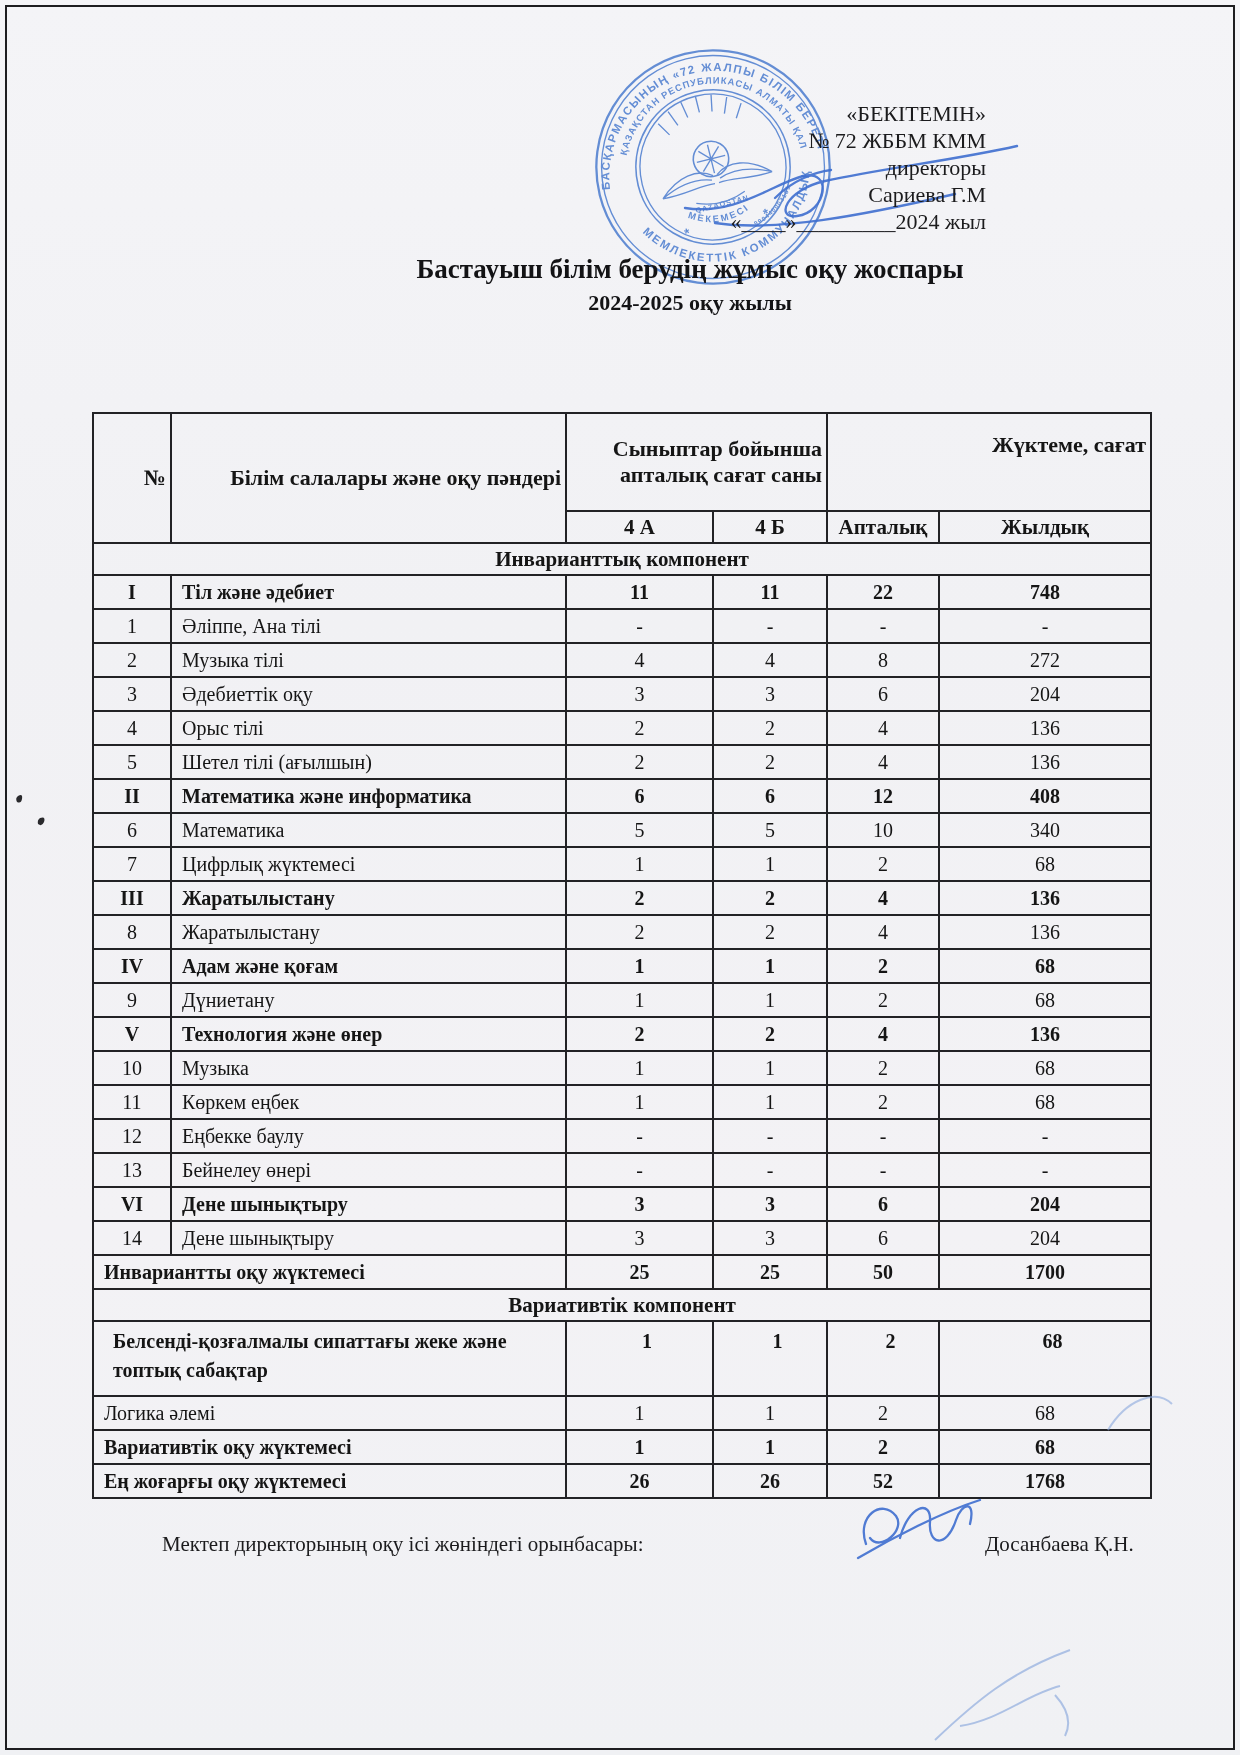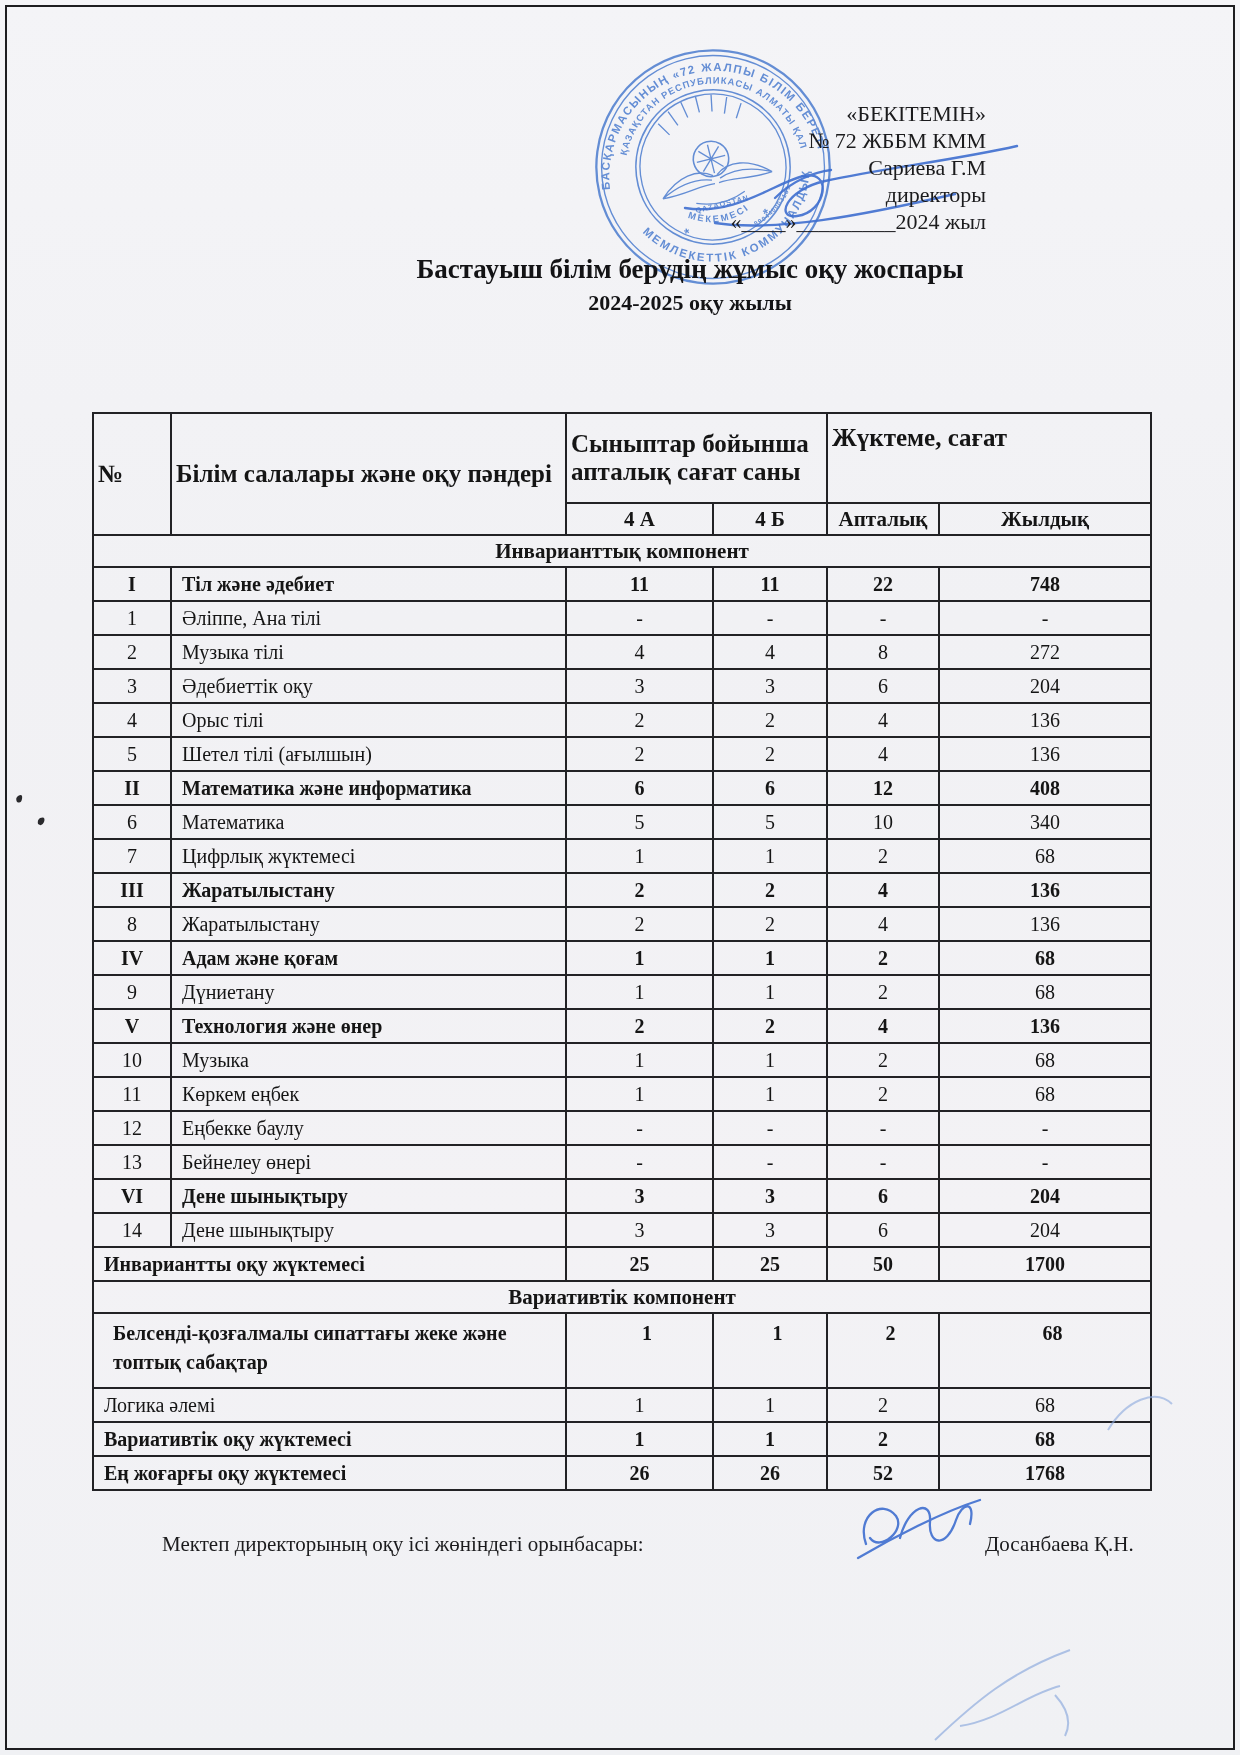--- a/index.html
+++ b/index.html
@@ -44,23 +44,23 @@
   .ministry .appendix{font-weight:bold;font-size:21px;}
   
   .curriculum{
     position:absolute;left:92px;top:412px;width:1058px;
     border-collapse:collapse;table-layout:fixed;
     font-size:20px;color:#151515;
   }
   .curriculum th,.curriculum td{
     border:2px solid #222225;padding:0 4px;overflow:hidden;
   }
-  .curriculum thead tr.r1 th{height:78px;font-size:25px;font-weight:bold;text-align:left;}
+  .curriculum thead tr.r1 th{height:78px;font-size:22px;font-weight:bold;text-align:right;}
   .curriculum thead tr.r2 th{height:30px;font-size:21px;font-weight:bold;text-align:center;}
-  .curriculum th.valign-top{vertical-align:top;padding-top:10px;margin-top:40px;}
+  .curriculum th.valign-top{vertical-align:top;padding-top:18px;margin-top:40px;}
   .curriculum td{height:32px;}
   .curriculum td.section-cell{text-align:center;font-weight:bold;font-size:21px;height:30px;margin-top:24px;}
   .curriculum td.num-cell{text-align:center;}
   .curriculum td.subject-cell{text-align:left;padding-left:10px;}
   .curriculum td.val-cell{text-align:center;}
   .curriculum tr.bold-row td{font-weight:bold;}
   .curriculum tr.tall-row td{height:68px;vertical-align:top;padding-top:5px;line-height:29px;padding-left:19px;}
   
   .footer-label{position:absolute;left:162px;top:1532px;font-size:21px;color:#1b1b1d;}
   .footer-name{position:absolute;left:985px;top:1532px;font-size:21px;color:#1b1b1d;}
@@ -111,22 +111,22 @@
     <g stroke="#3f6fd0" fill="none" stroke-width="2.4" stroke-linecap="round">
       <path d="M30 88 C80 96 118 64 148 56 C178 49 172 92 142 96 C120 99 130 70 170 61 C230 48 300 40 362 26"></path>
       <path d="M60 103 C120 112 205 96 300 74"></path>
       <path d="M120 78 C138 60 160 52 176 50"></path>
     </g>
   </svg>
 
   <div class="approve">
     <div>«БЕКІТЕМІН»</div>
     <div>№ 72 ЖББМ КММ</div>
+    <div>директоры</div>
     <div>Сариева  Г.М</div>
-    <div>директоры</div>
     <div>«____»_________2024 жыл</div>
   </div>
 
   <h1 class="title">Бастауыш білім берудің жұмыс оқу жоспары</h1>
   <h2 class="subtitle">2024-2025 оқу жылы</h2>
 
 
   <table class="curriculum">
     <colgroup>
       <col style="width:78px">

